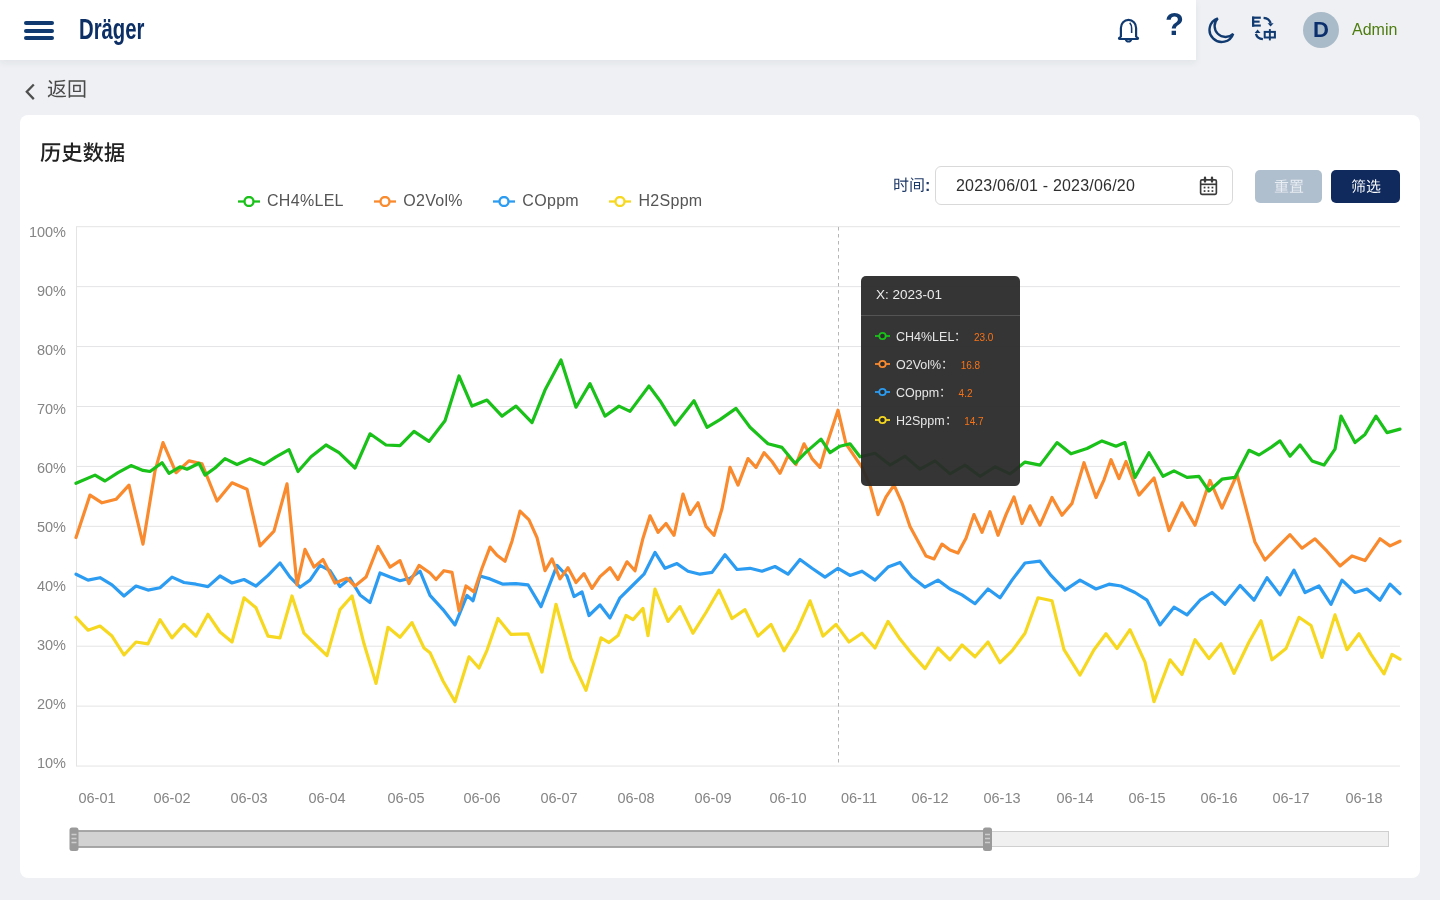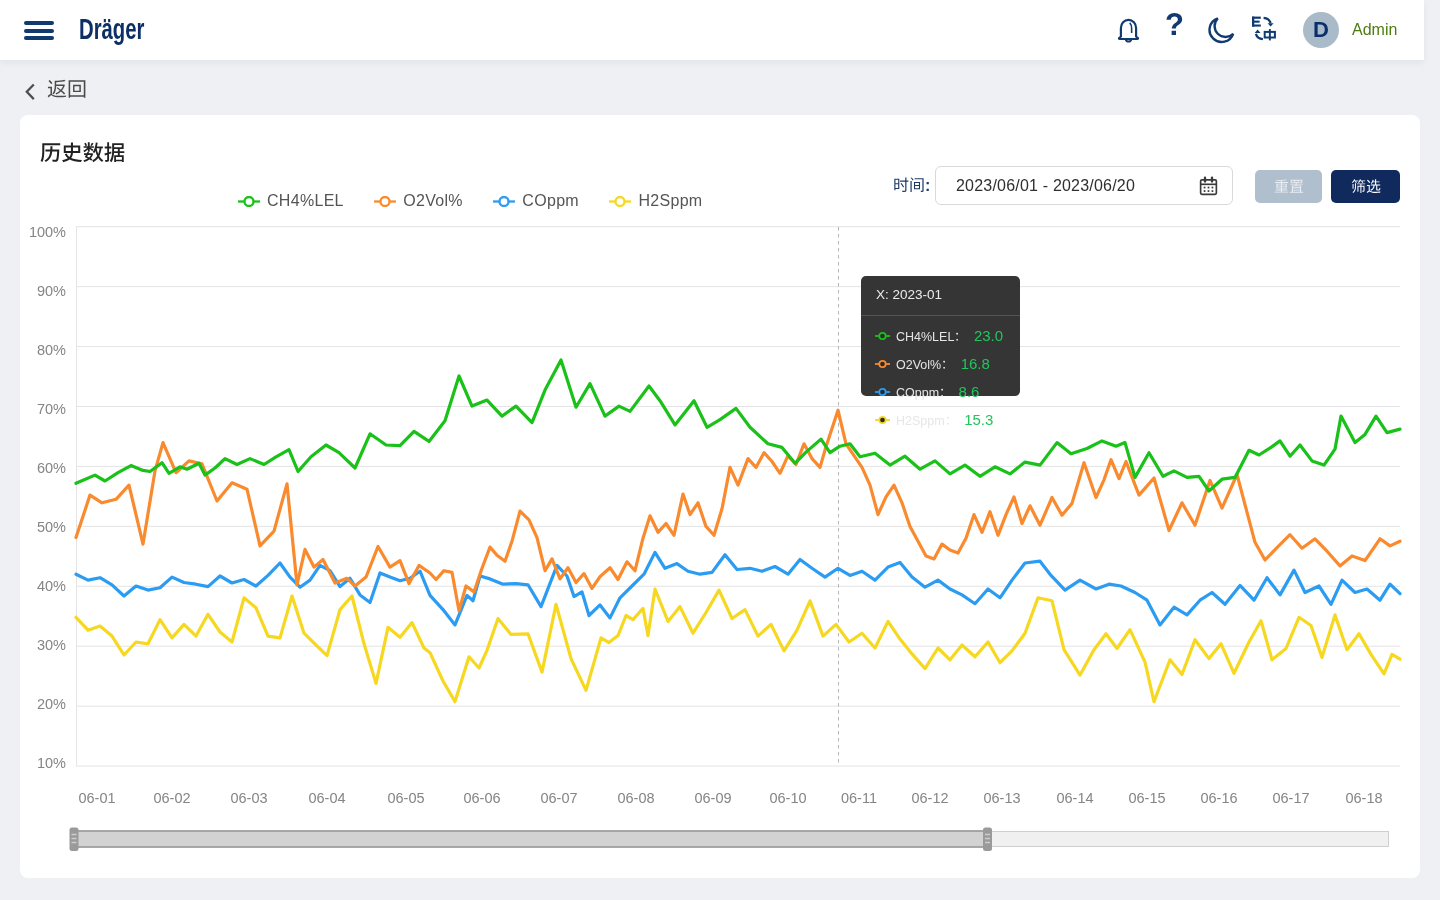--- a/index.html
+++ b/index.html
@@ -1,42 +1,42 @@
 <!DOCTYPE html>
 <html><head><meta charset="utf-8"><title>p</title><style>
 * { margin:0; padding:0; box-sizing:border-box; }
 html,body { width:1440px; height:900px; overflow:hidden; background:#eef0f3; font-family:"Liberation Sans", sans-serif; }
-.nav { position:absolute; left:0; top:0; width:1424px; height:60px; background:#fff; box-shadow:0 3px 7px rgba(40,50,70,0.06); }
+.nav { position:absolute; left:0; top:0; width:1196px; height:60px; background:#fff; box-shadow:0 3px 7px rgba(40,50,70,0.06); }
 .burger { position:absolute; left:24px; top:21px; width:30px; height:19px; }
 .burger div { position:absolute; left:0; width:30px; height:4.3px; border-radius:2px; background:#103a70; }
 .logo { position:absolute; left:79px; top:13px; font-size:29px; font-weight:bold; color:#0c2f66; transform:scaleX(0.7); transform-origin:0 0; }
 .nicon { position:absolute; top:17px; }
 .qmark { position:absolute; top:7px; font-size:31px; font-weight:bold; color:#103a70; }
 .avatar { position:absolute; left:1303px; top:12px; width:36px; height:36px; border-radius:50%; background:#a9bac9; text-align:center; line-height:36px; font-weight:bold; font-size:22px; color:#0b2f6d; }
 .admin { position:absolute; left:1352px; top:21px; font-size:16px; color:#4d7c0f; }
 .back { position:absolute; left:22px; top:79px; }
 .card { position:absolute; left:20px; top:115px; width:1400px; height:763px; background:#fff; border-radius:8px; }
 .title { position:absolute; left:40px; top:142px; }
 .legend { position:absolute; left:238px; top:192px; height:18px; white-space:nowrap; }
 .litem { display:inline-block; margin-right:26px; font-size:16px; letter-spacing:0.3px; color:#555; }
 .litem svg { margin-right:7px; }
 .timelab { position:absolute; left:893px; top:177px; font-size:16px; color:#1e3a68; font-weight:bold; }
 .dateinput { position:absolute; left:935px; top:166px; width:298px; height:39px; border:1px solid #d9d9d9; border-radius:6px; background:#fff; }
 .dateinput .txt { position:absolute; left:20px; top:10px; font-size:16px; letter-spacing:0.2px; color:#2f2f2f; }
 .dateinput svg { position:absolute; right:13px; top:9px; }
 .btn1 { position:absolute; left:1255px; top:170px; width:67px; height:33px; background:#b0bfce; border-radius:5px; text-align:center; line-height:33px; }
 .btn2 { position:absolute; left:1331px; top:170px; width:69px; height:33px; background:#102a5e; border-radius:5px; text-align:center; line-height:33px; }
 .chart { position:absolute; left:0; top:0; }
-.tooltip { position:absolute; left:861px; top:276px; width:159px; height:120px; background:rgba(42,42,42,0.95); border-radius:5px; color:#eee; }
+.tooltip { position:absolute; left:861px; top:276px; width:159px; height:210px; background:rgba(42,42,42,0.95); border-radius:5px; color:#eee; }
 .thead { padding:11px 0 0 15px; font-size:13.5px; color:#ececec; }
 .tdiv { margin-top:12.5px; margin-bottom:0.5px; border-top:1px solid #545454; }
 .trow { margin:11px 0 0 14px; height:17px; white-space:nowrap; }
 .trow svg { margin-right:6px; }
 .tlab { font-size:12.5px; color:#e6e6e6; }
-.tval { font-size:15px; color:#22c55e; margin-left:1px; }
+.tval { font-size:10px; color:#f97316; margin-left:1px; }
 </style></head><body>
 <div class="nav">
   <div class="burger">
       <div style="top:0"></div>
       <div style="top:7.5px"></div>
       <div style="top:15px"></div>
     </div>
   <div class="logo">Dräger</div>
   <div class="nicon" style="left:1116px;top:16px"><svg width="25" height="27" viewBox="0 0 24 25" fill="none" stroke="#103a70" stroke-width="2.1">
         <path d="M4.7 19.2 V11 C4.7 6.7 7.9 3.3 12 3.3 s7.3 3.4 7.3 7.7 V19.2 l1.7 1.5 c0.3 0.3 0.1 0.9-0.4 0.9 H3.4 c-0.5 0-0.7-0.6-0.4-0.9 Z"></path>
@@ -195,19 +195,19 @@
         <line x1="0" y1="5.0" x2="15" y2="5.0" stroke="#f98a2e" stroke-width="1.8"></line>
         <circle cx="7.5" cy="5.0" r="3.2" fill="#2b2b2b" stroke="#f98a2e" stroke-width="1.8"></circle>
       </svg><span class="tlab">O2Vol%<svg style="vertical-align:-0.22em" width="12.5" height="13.5" viewBox="0 0 12.5 13.5" fill="#e6e6e6">
           <path transform="translate(0.0,10.75) scale(0.012500,-0.012500)" d="M250 486C290 486 326 515 326 560C326 606 290 636 250 636C210 636 174 606 174 560C174 515 210 486 250 486ZM250 -4C290 -4 326 26 326 71C326 117 290 146 250 146C210 146 174 117 174 71C174 26 210 -4 250 -4Z"></path>
         </svg></span><span class="tval">16.8</span></div>
   <div class="trow"><svg width="15" height="10" style="vertical-align:middle">
         <line x1="0" y1="5.0" x2="15" y2="5.0" stroke="#2b9cf2" stroke-width="1.8"></line>
         <circle cx="7.5" cy="5.0" r="3.2" fill="#2b2b2b" stroke="#2b9cf2" stroke-width="1.8"></circle>
       </svg><span class="tlab">COppm<svg style="vertical-align:-0.22em" width="12.5" height="13.5" viewBox="0 0 12.5 13.5" fill="#e6e6e6">
           <path transform="translate(0.0,10.75) scale(0.012500,-0.012500)" d="M250 486C290 486 326 515 326 560C326 606 290 636 250 636C210 636 174 606 174 560C174 515 210 486 250 486ZM250 -4C290 -4 326 26 326 71C326 117 290 146 250 146C210 146 174 117 174 71C174 26 210 -4 250 -4Z"></path>
-        </svg></span><span class="tval">8.6</span></div>
+        </svg></span><span class="tval">4.2</span></div>
   <div class="trow"><svg width="15" height="10" style="vertical-align:middle">
         <line x1="0" y1="5.0" x2="15" y2="5.0" stroke="#f7d820" stroke-width="1.8"></line>
         <circle cx="7.5" cy="5.0" r="3.2" fill="#2b2b2b" stroke="#f7d820" stroke-width="1.8"></circle>
       </svg><span class="tlab">H2Sppm<svg style="vertical-align:-0.22em" width="12.5" height="13.5" viewBox="0 0 12.5 13.5" fill="#e6e6e6">
           <path transform="translate(0.0,10.75) scale(0.012500,-0.012500)" d="M250 486C290 486 326 515 326 560C326 606 290 636 250 636C210 636 174 606 174 560C174 515 210 486 250 486ZM250 -4C290 -4 326 26 326 71C326 117 290 146 250 146C210 146 174 117 174 71C174 26 210 -4 250 -4Z"></path>
-        </svg></span><span class="tval">15.3</span></div>
+        </svg></span><span class="tval">14.7</span></div>
 </div>
 </body></html>

